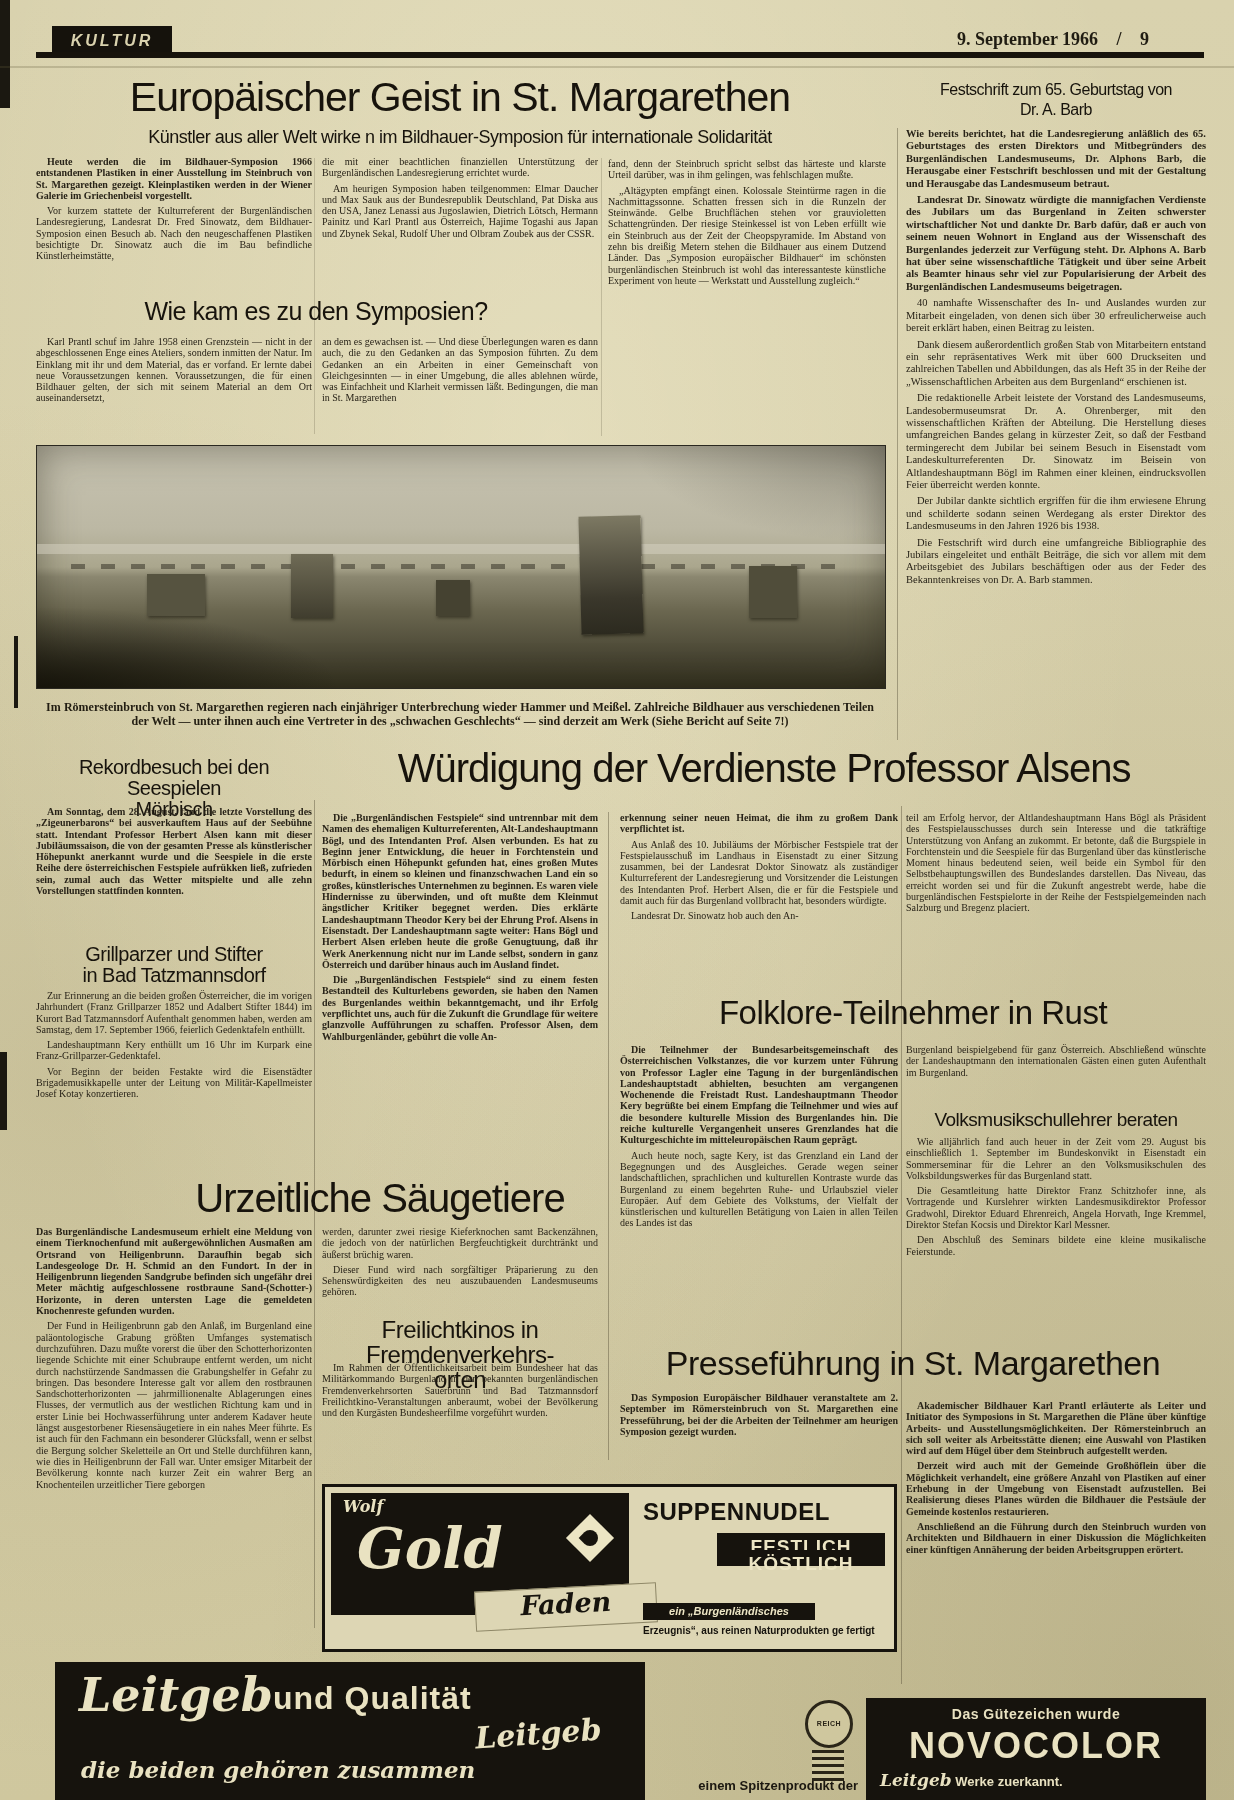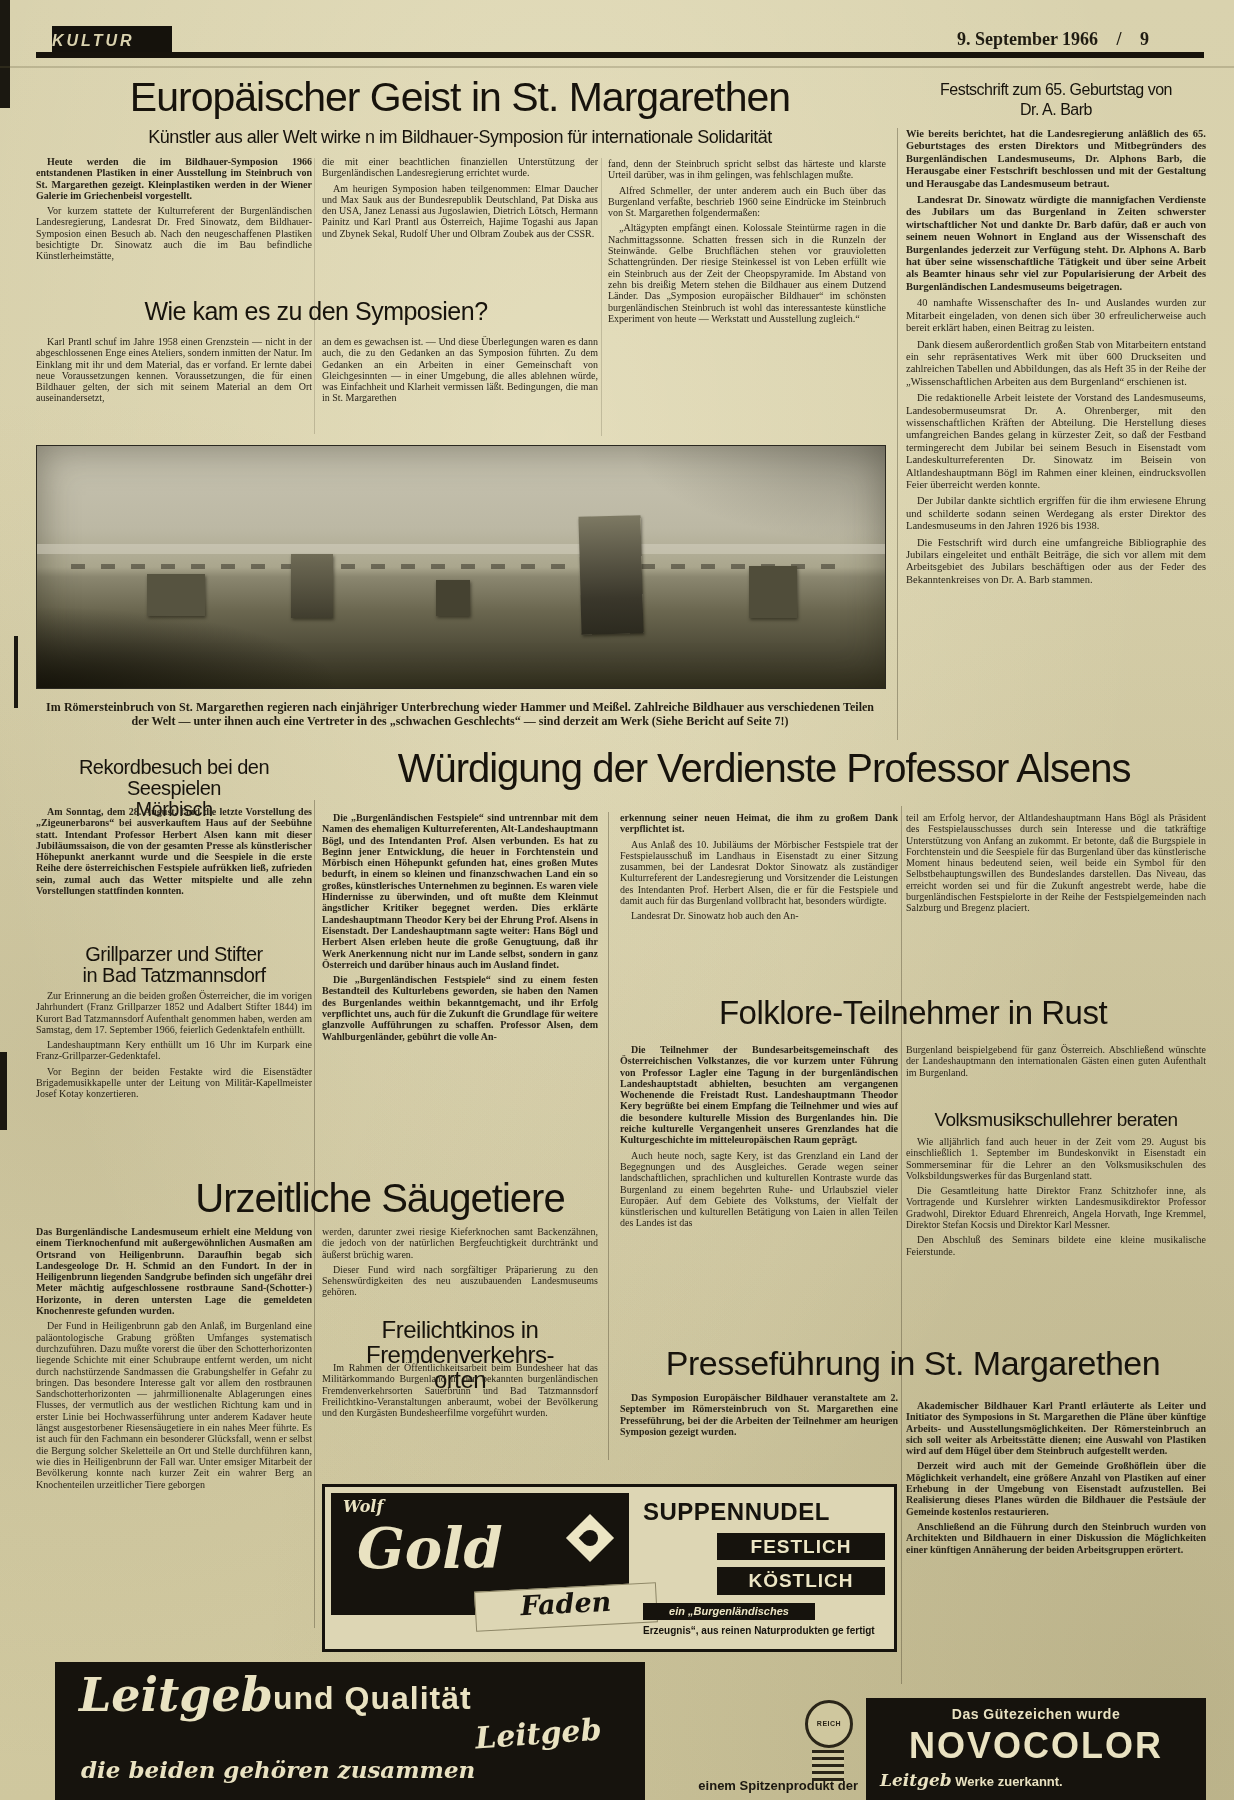--- a/index.html
+++ b/index.html
@@ -38,21 +38,21 @@
 <body>
 
 <div id="sheet">
 
   <div class="abs edge" style="left:0;top:22;width:10px;height:108px"></div>
   <div class="abs edge" style="left:0;top:628;width:8px;height:84px"></div>
   <div class="abs edge" style="left:14px;top:636px;width:4px;height:72px"></div>
   <div class="abs edge" style="left:0;top:1052px;width:7px;height:78px"></div>
 
   <div class="abs" style="left:52px;top:26px;width:120px;height:30px;background:#15120c;
-       color:#d9d2ae;font:italic 700 16px/30px 'Liberation Sans',sans-serif;letter-spacing:3px">KULTUR</div>
+       color:#d9d2ae;font:italic 700 16px/30px 'Liberation Sans',sans-serif;text-align:center;letter-spacing:3px">KULTUR</div>
   <div class="abs" style="left:866px;top:28px;width:374px;text-align:center;font:700 18px/22px 'Liberation Serif',serif;color:#201c12">
     <span>9. September 1966</span>
     <span style="margin:0 14px">/</span>
     <span>9</span>
   </div>
   <div class="abs" style="left:36px;top:52px;width:1168px;height:6px;background:#17130c"></div>
   <div class="abs" style="left:0;top:66px;width:1234px;height:2px;background:rgba(100,92,60,.25)"></div>
 
   <div class="abs sh" style="left:30px;top:76px;width:860px;font-size:41px;letter-spacing:-1px">Europäischer Geist in St. Margarethen</div>
   <div class="abs sh" style="left:30px;top:128px;width:860px;font-size:18px">Künstler aus aller Welt wirke n im Bildhauer-Symposion für internationale Solidarität</div>
@@ -60,21 +60,20 @@
   <div class="abs bt" style="left:36px;top:156px;width:276px">
     <p class="b">Heute werden die im Bildhauer-Symposion 1966 entstandenen Plastiken in einer Ausstellung im Steinbruch von St. Margarethen gezeigt. Kleinplastiken werden in der Wiener Galerie im Griechenbeisl vorgestellt.</p>
     <p>Vor kurzem stattete der Kulturreferent der Burgenländischen Landesregierung, Landesrat Dr. Fred Sinowatz, dem Bildhauer-Symposion einen Besuch ab. Nach den neugeschaffenen Plastiken besichtigte Dr. Sinowatz auch die im Bau befindliche Künstlerheimstätte,</p>
   </div>
   <div class="abs bt" style="left:322px;top:156px;width:276px">
     <p class="nt">die mit einer beachtlichen finanziellen Unterstützung der Burgenländischen Landesregierung errichtet wurde.</p>
     <p>Am heurigen Symposion haben teilgenommen: Elmar Daucher und Max Sauk aus der Bundesrepublik Deutschland, Pat Diska aus den USA, Janez Lenassi aus Jugoslawien, Dietrich Lötsch, Hermann Painitz und Karl Prantl aus Österreich, Hajime Togashi aus Japan und Zbynek Sekal, Rudolf Uher und Olbram Zoubek aus der CSSR.</p>
   </div>
   <div class="abs bt" style="left:608px;top:158px;width:278px">
     <p class="nt">fand, denn der Steinbruch spricht selbst das härteste und klarste Urteil darüber, was in ihm gelingen, was fehlschlagen mußte.</p>
-    <p>Alfred Schmeller, der unter anderem auch ein Buch über das Burgenland verfaßte, beschrieb 1960 seine Eindrücke im Steinbruch von St. Margarethen folgendermaßen:</p>
     <p>„Altägypten empfängt einen. Kolossale Steintürme ragen in die Nachmittagssonne. Schatten fressen sich in die Runzeln der Steinwände. Gelbe Bruchflächen stehen vor grauvioletten Schattengründen. Der riesige Steinkessel ist von Leben erfüllt wie ein Steinbruch aus der Zeit der Cheopspyramide. Im Abstand von zehn bis dreißig Metern stehen die Bildhauer aus einem Dutzend Länder. Das „Symposion europäischer Bildhauer“ im schönsten burgenländischen Steinbruch ist wohl das interessanteste künstliche Experiment von heute — Werkstatt und Ausstellung zugleich.“</p>
   </div>
 
   <div class="abs sh" style="left:36px;top:298px;width:560px;font-size:25px">Wie kam es zu den Symposien?</div>
   <div class="abs bt" style="left:36px;top:336px;width:276px">
     <p>Karl Prantl schuf im Jahre 1958 einen Grenzstein — nicht in der abgeschlossenen Enge eines Ateliers, sondern inmitten der Natur. Im Einklang mit ihr und dem Material, das er vorfand. Er lernte dabei neue Voraussetzungen kennen. Voraussetzungen, die für einen Bildhauer gelten, der sich mit seinem Material an dem Ort auseinandersetzt,</p>
   </div>
   <div class="abs bt" style="left:322px;top:336px;width:276px">
     <p class="nt">an dem es gewachsen ist. — Und diese Überlegungen waren es dann auch, die zu den Gedanken an das Symposion führten. Zu dem Gedanken an ein Arbeiten in einer Gemeinschaft von Gleichgesinnten — in einer Umgebung, die alles ablehnen würde, was Einfachheit und Klarheit vermissen läßt. Bedingungen, die man in St. Margarethen</p>
   </div>
@@ -194,21 +193,21 @@
       <div class="abs script" style="left:26px;top:22px;font-size:56px">Gold</div>
       <div class="abs" style="right:22px;top:28px;width:34px;height:34px;background:#ece5c4;transform:rotate(45deg)">
         <div class="abs" style="left:9px;top:9px;width:16px;height:16px;background:#16130d;border-radius:50% 50% 50% 0"></div>
       </div>
     </div>
     <div class="abs" style="left:150px;top:100px;width:180px;height:38px;background:#ddd6b4;border:1px solid #8d8666;transform:rotate(-3deg);text-align:center">
       <span class="script" style="font-size:27px;color:#16130d">Faden</span>
     </div>
     <div class="abs" style="left:318px;top:12px;width:244px;font:900 24px/26px 'Liberation Sans',sans-serif;color:#16130d;letter-spacing:.5px">SUPPENNUDEL</div>
     <div class="abs chip" style="left:392px;top:46px;width:168px;height:27px;font-size:19px;line-height:27px;letter-spacing:1px">FESTLICH</div>
-    <div class="abs chip" style="left:392px;top:80px;width:168px;height:28px;font-size:19px;line-height:27px;letter-spacing:1px">KÖSTLICH</div>
+    <div class="abs chip" style="left:392px;top:63px;width:168px;height:16px;font-size:19px;line-height:27px;letter-spacing:1px">KÖSTLICH</div>
     <div class="abs chip" style="left:318px;top:116px;width:172px;height:17px;font-size:11px;line-height:17px;font-style:italic">ein „Burgenländisches</div>
     <div class="abs" style="left:318px;top:138px;width:246px;font:700 10px/12px 'Liberation Sans',sans-serif;color:#16130d">Erzeugnis“, aus reinen Naturprodukten ge fertigt</div>
   </div>
 
   <div class="abs blackbox" style="left:55px;top:1662px;width:590px;height:138px">
     <span class="abs script" style="left:24px;top:6px;font-size:46px">Leitgeb</span>
     <span class="abs" style="left:218px;top:18px;font:700 32px/36px 'Liberation Sans',sans-serif;letter-spacing:1px">und Qualität</span>
     <span class="abs script" style="left:420px;top:54px;font-size:30px;transform:rotate(-4deg)">Leitgeb</span>
     <span class="abs script" style="left:26px;top:94px;font-size:23px">die beiden gehören zusammen</span>
   </div>

